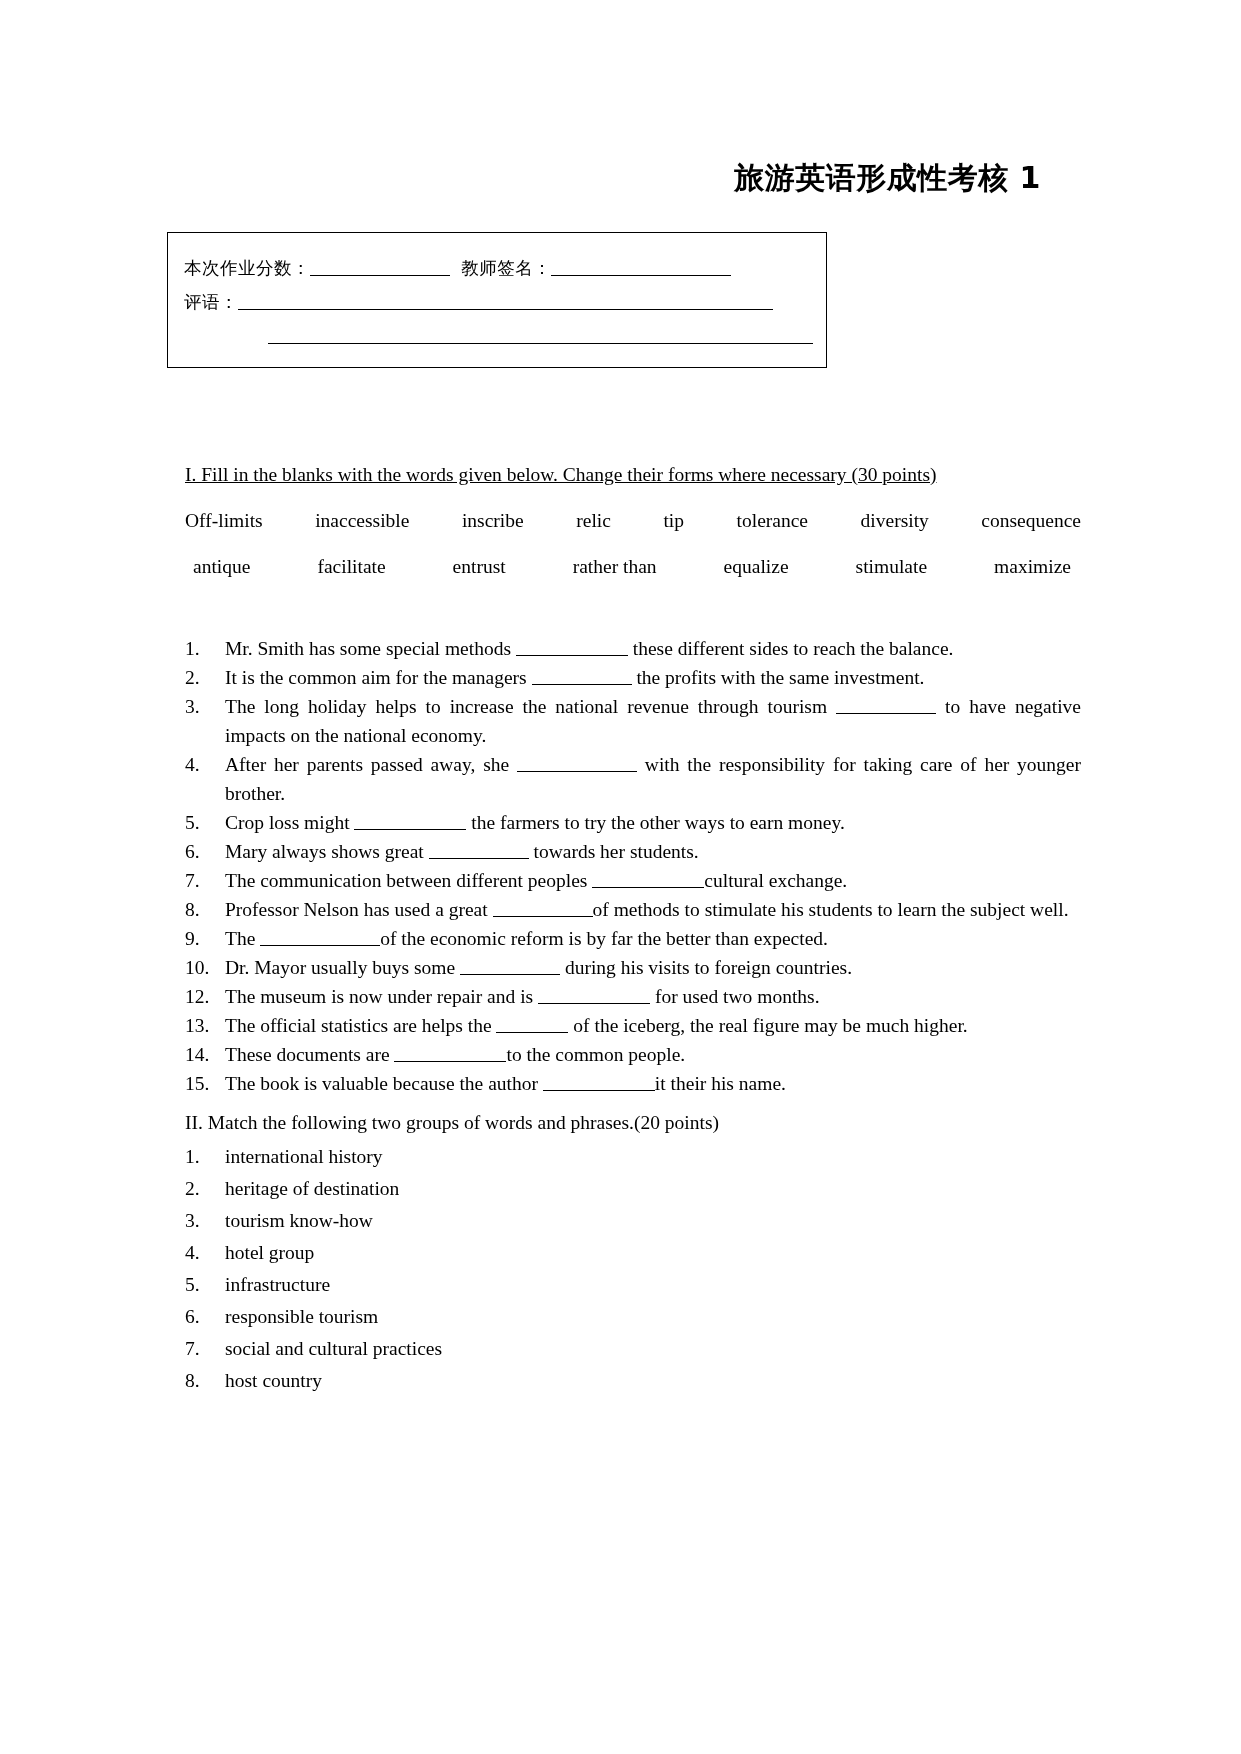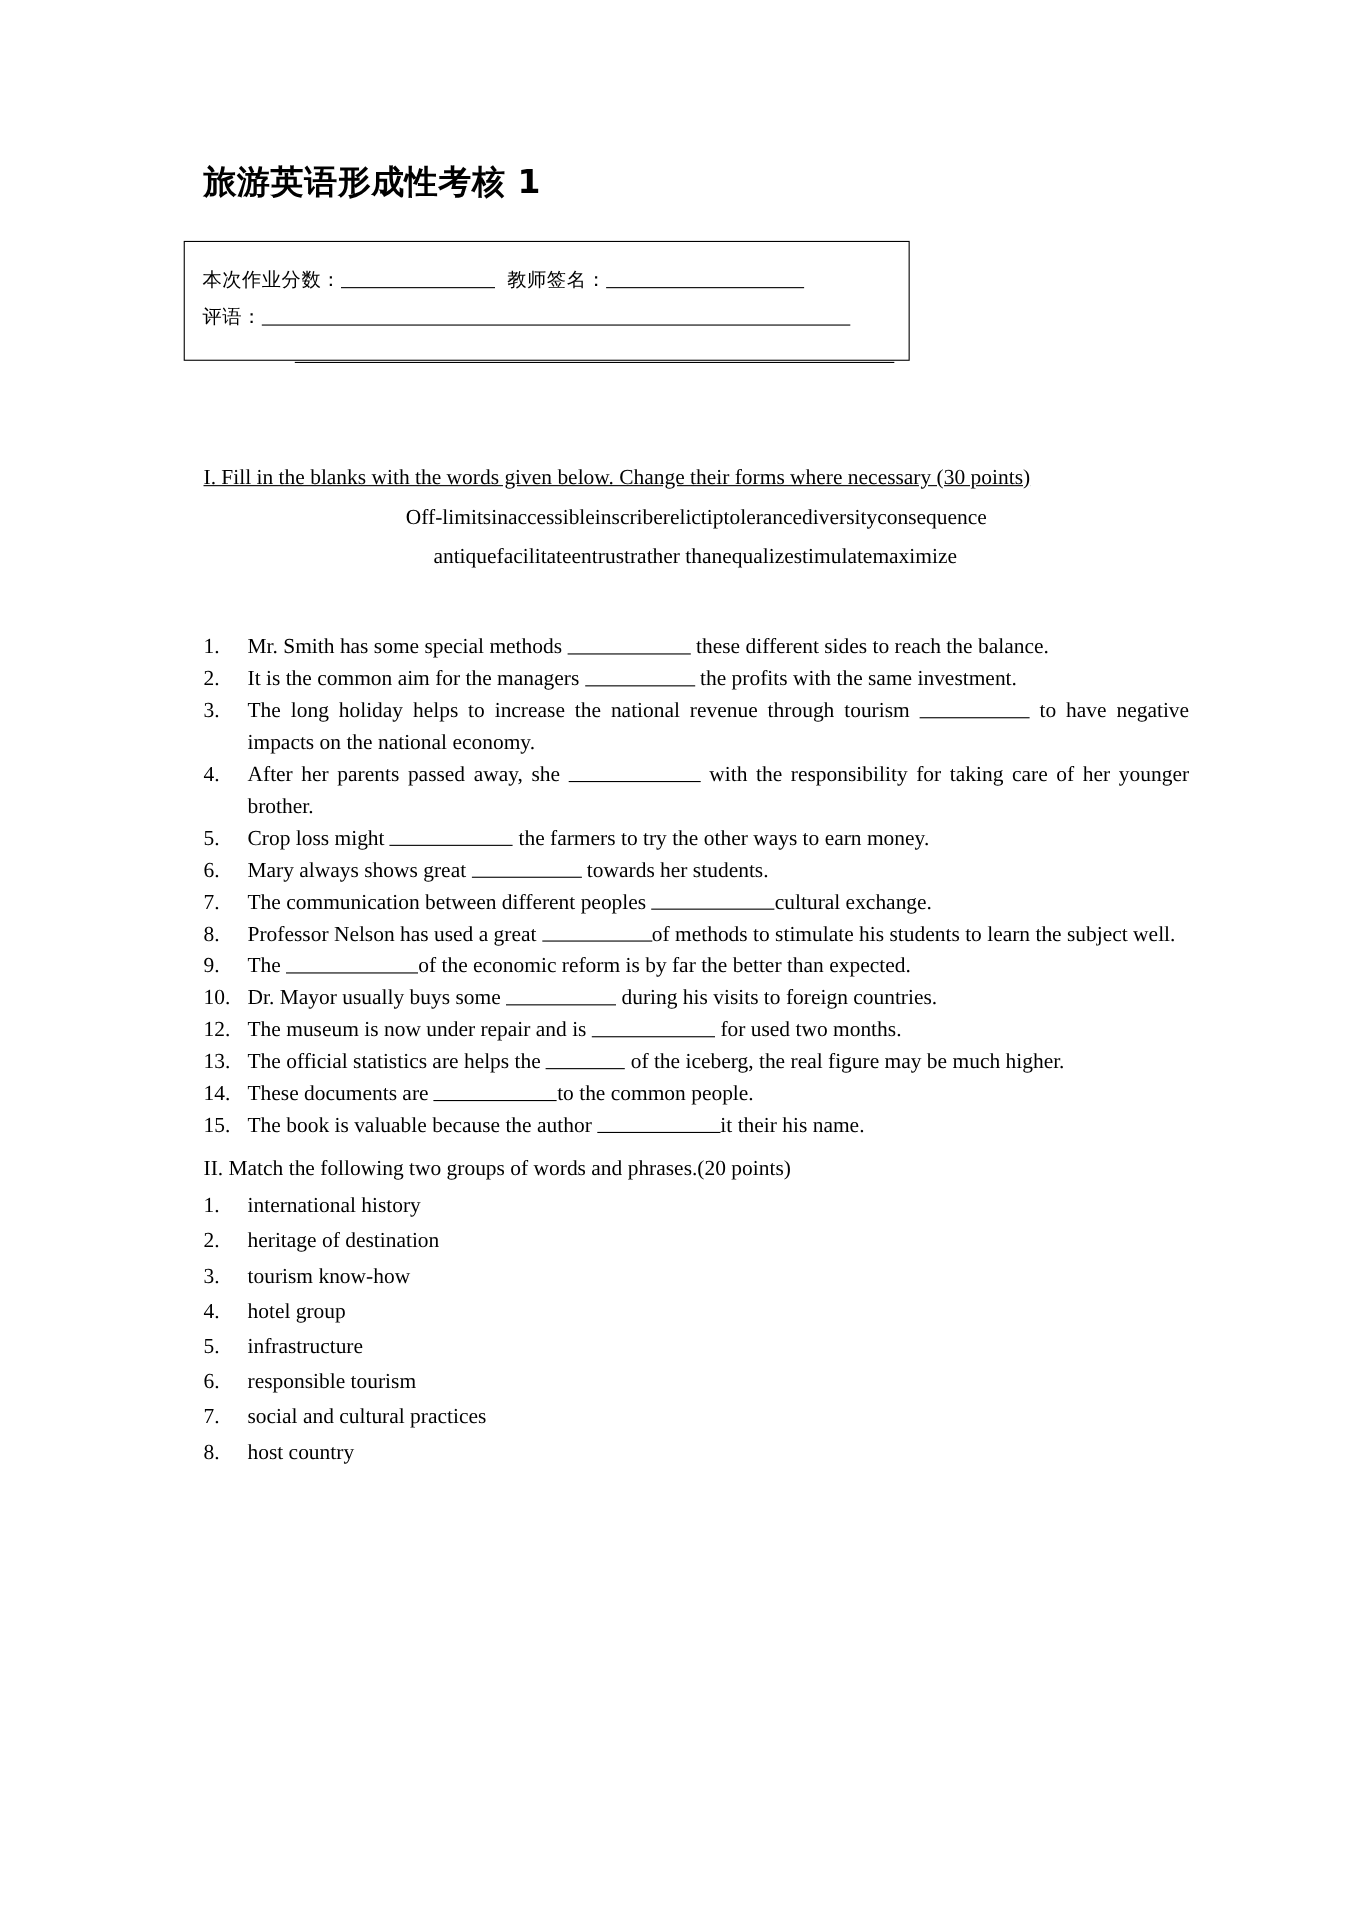--- a/index.html
+++ b/index.html
@@ -19,33 +19,33 @@
     box-sizing: border-box;
     width: 1241px;
     height: 1754px;
     padding: 120px 160px 0 185px;
     position: relative;
   }
   .doc-title {
     font-family: "DejaVu Sans", sans-serif;
     font-weight: bold;
     font-size: 30px;
-    text-align: left;
+    text-align: right;
     letter-spacing: 0.5px;
-    margin: 25px 0 0 0;
+    margin: 38px 0 0 0;
     padding-right: 40px;
   }
   .score-box {
     margin-top: 33px;
     margin-left: -18px;
     width: 660px;
     border: 1.4px solid #000;
     box-sizing: border-box;
     padding: 18px 16px 16px 16px;
-    height: 109px;
+    height: 136px;
   }
   .score-row {
     font-family: "DejaVu Sans", sans-serif;
     font-size: 17.5px;
     line-height: 34px;
     white-space: nowrap;
   }
   .score-row .lbl { letter-spacing: 0.5px; }
   .ul-short {
     display: inline-block;
@@ -83,22 +83,22 @@
     line-height: 30px;
     margin-bottom: 2px;
     text-decoration: underline;
   }
   .wordbank {
     font-size: 19.5px;
     line-height: 30px;
   }
   .wordbank .row {
     display: flex;
-    justify-content: center;
-    margin-top: 6px;
+    justify-content: space-between;
+    margin-top: 16px;
   }
   .wordbank .row.r2 {
     padding: 0 10px 0 8px;
   }
   .wordbank span { white-space: nowrap; }
 
   .gap-mid { height: 52px; }
 
   ol.questions {
     list-style: none;

